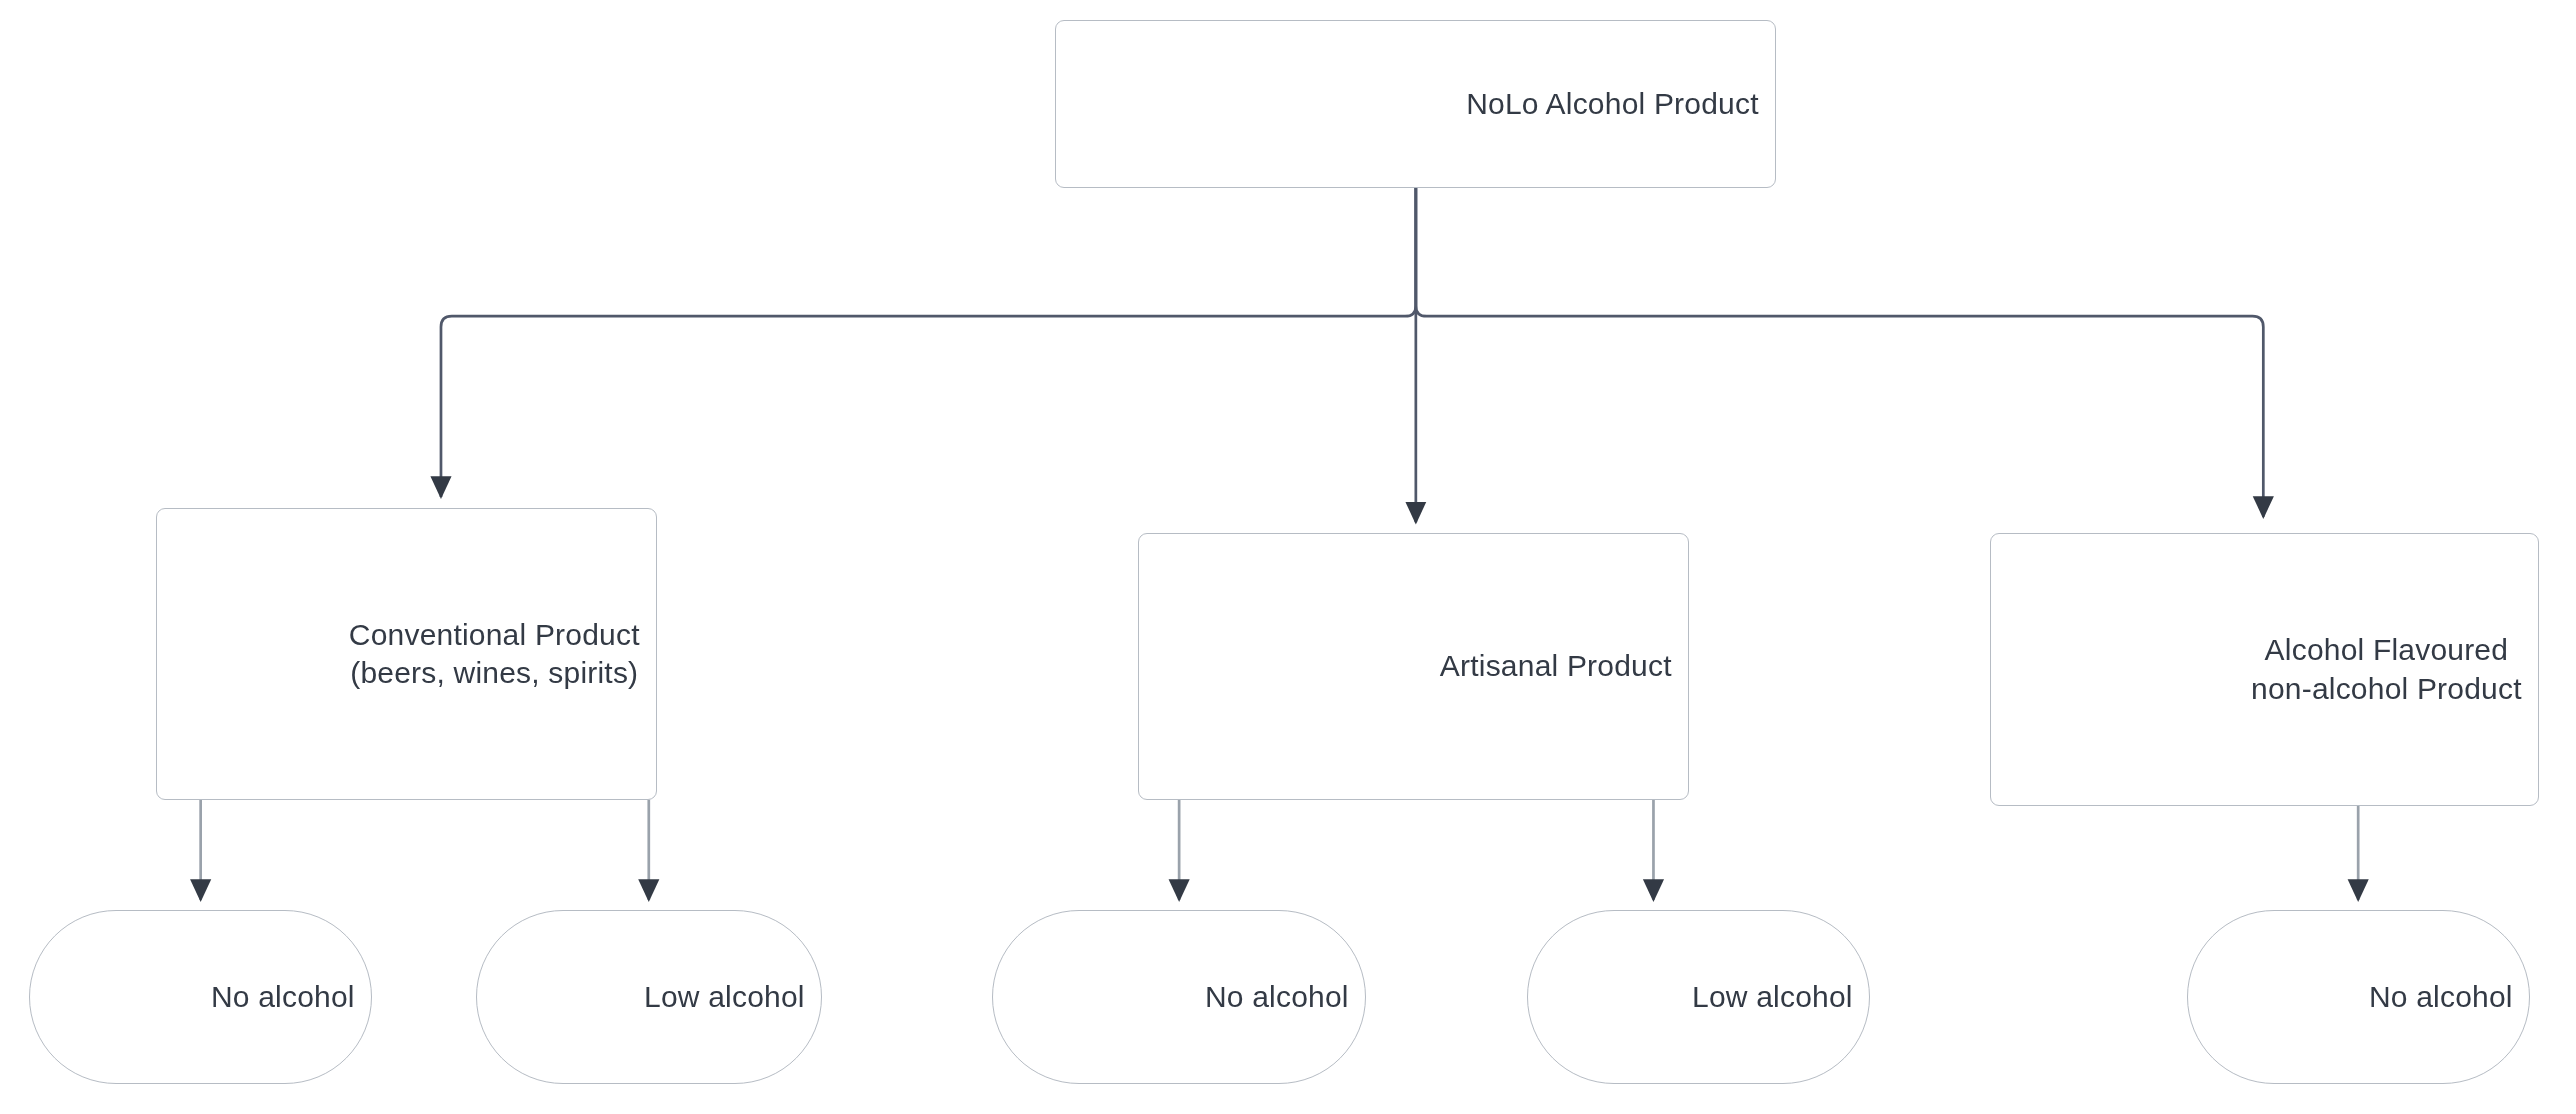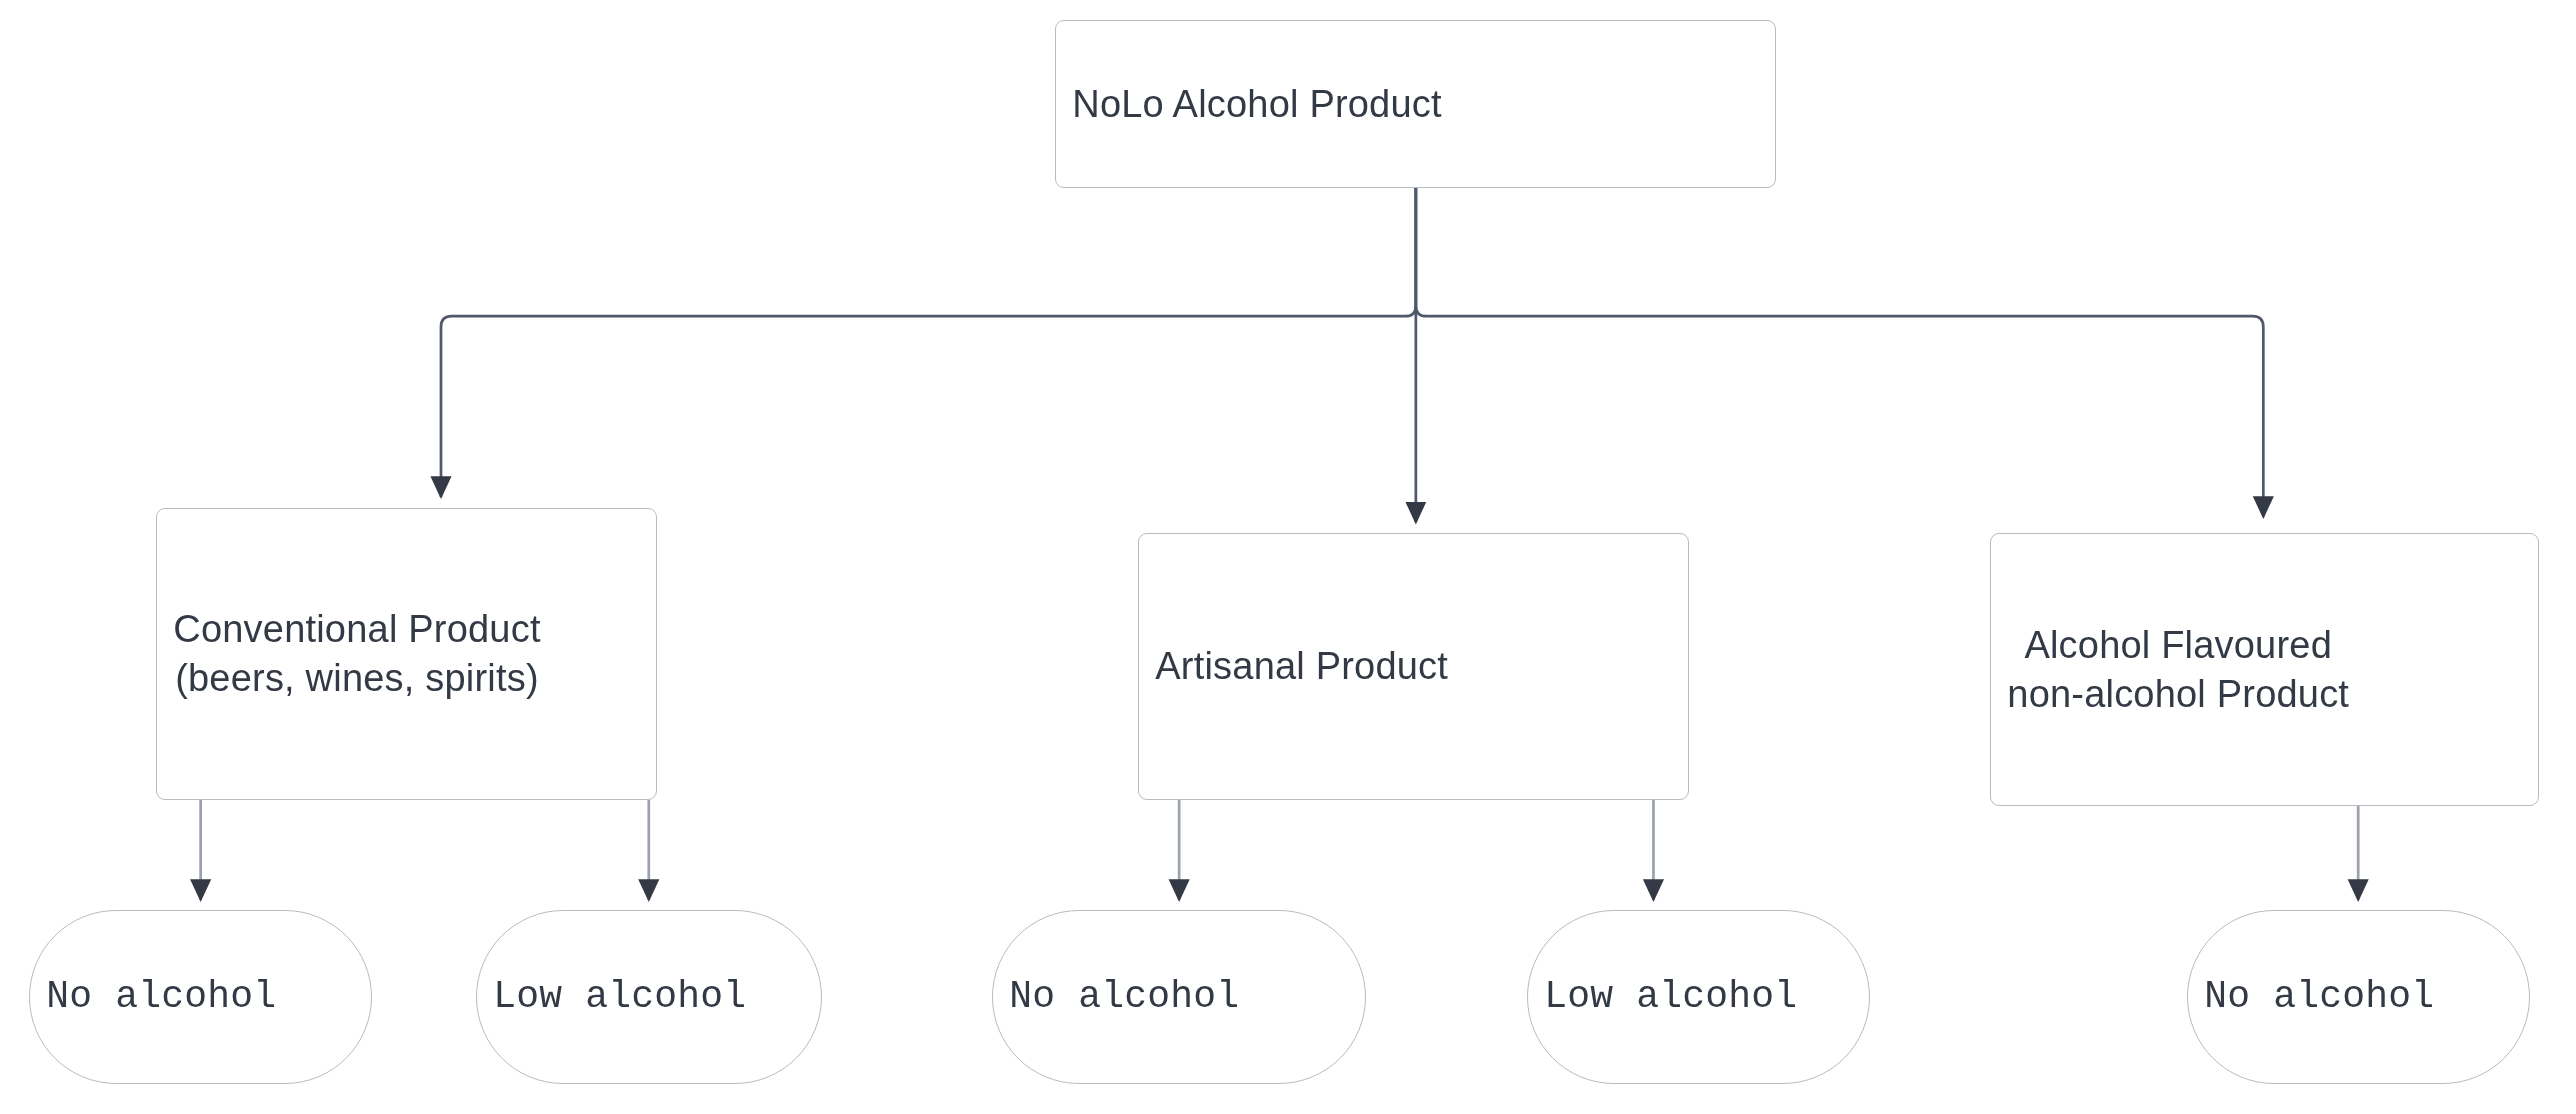--- a/index.html
+++ b/index.html
@@ -21,36 +21,35 @@
     top: 0;
     width: 2576px;
     height: 1114px;
     pointer-events: none;
   }
   .node {
     position: absolute;
     box-sizing: border-box;
     display: flex;
     align-items: center;
-    justify-content: flex-start;
+    justify-content: flex-end;
     text-align: center;
     background: #ffffff;
     border: 1.8px solid #b6bcc4;
     color: #333a45;
-    font-size: 38px;
+    font-size: 30px;
     line-height: 1.28;
     letter-spacing: 0.2px;
     white-space: pre-line;
   }
   .node.process {
     border-radius: 9px;
   }
   .node.terminal {
     border-radius: 903px;
-    font-family: Liberation Mono, monospace;
   }
   .node-label {
     display: block;
     white-space: pre-line;
     padding: 0 16.3px;
   }
 </style>
 </head>
 <body>
 

